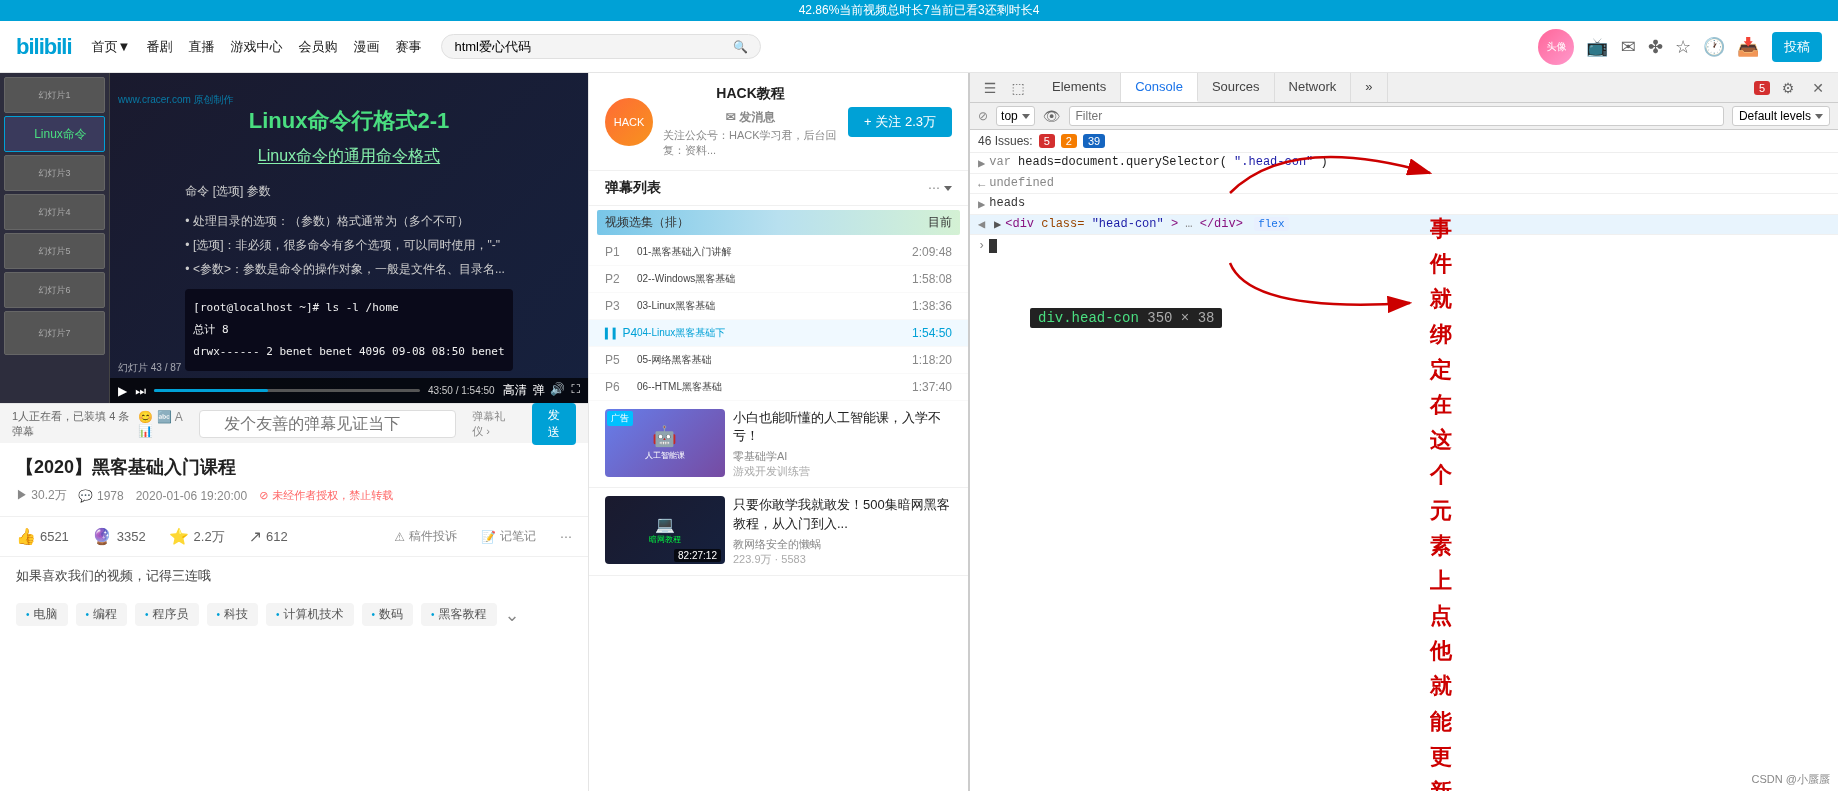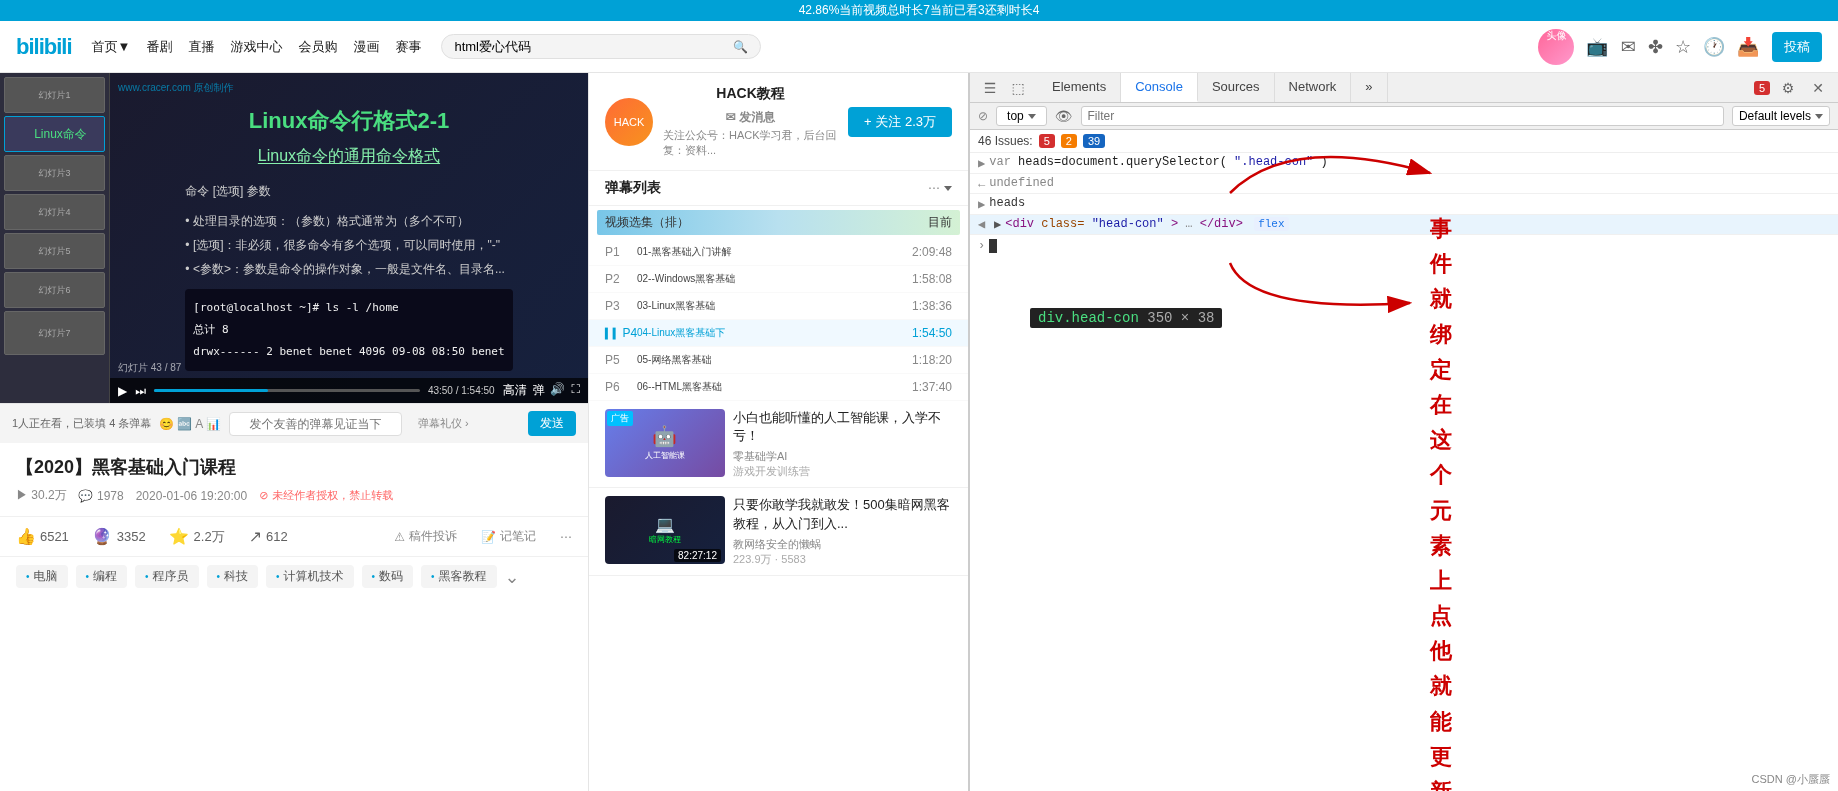--- a/index.html
+++ b/index.html
@@ -31,48 +31,48 @@
     .search-bar {
       flex: 1; display: flex; align-items: center;
       border: 1px solid #e0e0e0; border-radius: 20px;
       padding: 4px 12px; max-width: 320px;
       background: #f4f4f4;
     }
     .search-input { border: none; background: transparent; outline: none; width: 100%; font-size: 13px; }
     .search-icon { color: #888; cursor: pointer; }
     .header-icons { display: flex; align-items: center; gap: 12px; margin-left: auto; }
     .header-icon { font-size: 18px; color: #616161; cursor: pointer; }
-    .avatar { width: 36px; height: 36px; border-radius: 50%; background: #ff6699; display: flex; align-items: flex-start; justify-content: center; overflow: hidden; }
+    .avatar { width: 36px; height: 36px; border-radius: 50%; background: #ff6699; display: flex; align-items: center; justify-content: center; overflow: hidden; }
     .upload-btn { background: #00a1d6; color: white; border: none; border-radius: 4px; padding: 6px 12px; cursor: pointer; font-size: 13px; }
 
     
     .main-layout { display: flex; flex: 1; overflow: hidden; }
 
     
     .content-area { flex: 1; overflow-y: auto; background: white; }
 
     
     .video-content { width: 100%; height: 330px; background: #1e1e2e; position: relative; overflow: hidden; }
     .video-inner { display: flex; height: 100%; }
     .video-left-panel { width: 110px; background: #2d2d3d; border-right: 1px solid #444; padding: 4px; overflow: hidden; }
     .video-main { flex: 1; background: #0d0d1a; position: relative; }
     .video-slide { width: 100%; height: 100%; background: linear-gradient(135deg, #1a1a2e 0%, #16213e 100%); display: flex; align-items: center; justify-content: center; flex-direction: column; padding: 20px; }
-    .video-watermark { position: absolute; top: 8px; left: 8px; color: rgba(0,161,214,0.7); font-size: 10px; }
+    .video-watermark { position: absolute; top: 20px; left: 8px; color: rgba(0,161,214,0.7); font-size: 10px; }
     .video-controls { position: absolute; bottom: 0; left: 0; right: 0; background: rgba(0,0,0,0.7); padding: 4px 8px; display: flex; align-items: center; gap: 8px; }
     .ctrl-btn { color: white; font-size: 12px; cursor: pointer; }
     .progress-track { flex: 1; height: 3px; background: #555; border-radius: 2px; position: relative; }
     .progress-fill { height: 100%; width: 43%; background: #00a1d6; border-radius: 2px; }
     .ctrl-time { color: #ccc; font-size: 10px; }
     .ctrl-icons { display: flex; gap: 6px; }
     .page-indicator { position: absolute; bottom: 28px; left: 8px; color: rgba(255,255,255,0.6); font-size: 10px; }
 
     
     .danmaku-bar { background: #f4f4f4; border-top: 1px solid #e5e5e5; padding: 6px 12px; display: flex; align-items: center; gap: 8px; height: 40px; }
     .danmaku-info { color: #666; font-size: 11px; }
-    .danmaku-input { flex: 1; border: 1px solid #ddd; border-radius: 4px; padding: 4px 8px; font-size: 12px; outline: none; text-align: center; }
+    .danmaku-input { flex: 1; border: 1px solid #ddd; border-radius: 4px; padding: 4px 24px; font-size: 16px; outline: none; }
     .danmaku-btn { background: #00a1d6; color: white; border: none; border-radius: 4px; padding: 4px 12px; cursor: pointer; font-size: 12px; }
     .danmaku-ceremony { color: #888; font-size: 11px; cursor: pointer; }
 
     
     .video-info { padding: 12px 16px; border-bottom: 1px solid #f0f0f0; }
     .video-title { font-size: 18px; font-weight: bold; color: #212121; margin-bottom: 8px; }
     .video-meta { display: flex; align-items: center; gap: 12px; color: #888; font-size: 12px; }
 
     
     .stats-bar { display: flex; align-items: center; gap: 24px; padding: 10px 16px; border-bottom: 1px solid #f0f0f0; }
@@ -135,21 +135,21 @@
     .devtools-tabs { display: flex; flex: 1; }
     .devtools-tab { padding: 6px 14px; font-size: 13px; cursor: pointer; color: #444; border-right: 1px solid #ddd; white-space: nowrap; }
     .devtools-tab.active { background: white; color: #1a73e8; border-bottom: 2px solid white; font-weight: 500; }
     .devtools-icons { display: flex; align-items: center; gap: 4px; padding: 0 8px; }
     .dt-icon { font-size: 14px; color: #666; cursor: pointer; width: 24px; height: 24px; display: flex; align-items: center; justify-content: center; }
     .error-badge { background: #d32f2f; color: white; border-radius: 3px; padding: 1px 5px; font-size: 11px; }
     .warn-badge { background: #f57c00; color: white; border-radius: 3px; padding: 1px 5px; font-size: 11px; }
     .info-badge { background: #1565c0; color: white; border-radius: 3px; padding: 1px 5px; font-size: 11px; }
 
     .devtools-toolbar { background: #f0f0f0; border-bottom: 1px solid #ccc; padding: 3px 8px; display: flex; align-items: center; gap: 8px; }
-    .context-selector { display: flex; align-items: center; gap: 4px; background: white; border: 1px solid #ccc; border-radius: 3px; padding: 2px 10px; font-size: 12px; cursor: pointer; }
+    .context-selector { display: flex; align-items: center; gap: 4px; background: white; border: 1px solid #ccc; border-radius: 3px; padding: 2px 4px; font-size: 12px; cursor: pointer; }
     .eye-icon { font-size: 14px; cursor: pointer; color: #666; }
     .filter-input { flex: 1; border: 1px solid #ccc; border-radius: 3px; padding: 2px 6px; font-size: 12px; outline: none; }
     .default-levels { background: white; border: 1px solid #ccc; border-radius: 3px; padding: 2px 6px; font-size: 12px; cursor: pointer; display: flex; align-items: center; gap: 4px; }
 
     
     .issues-bar { padding: 4px 8px; font-size: 12px; color: #444; border-bottom: 1px solid #eee; display: flex; align-items: center; gap: 6px; }
 
     
     .console-output { flex: 1; overflow-y: auto; font-family: 'Courier New', monospace; font-size: 12px; }
     .console-line { padding: 2px 8px; border-bottom: 1px solid #f0f0f0; display: flex; align-items: flex-start; gap: 4px; cursor: pointer; }
@@ -329,20 +329,23 @@
       </div>
       <div class="note-btn">
         <span>📝</span>
         <span>记笔记</span>
       </div>
       <div class="note-btn">
         <span>⋯</span>
       </div>
     </div>
 
+    <div class="description">
+      <span class="desc-text">如果喜欢我们的视频，记得三连哦</span>
+    </div>
 
     <div class="tags">
       <span class="tag"><span class="tag-dot">•</span>电脑</span>
       <span class="tag"><span class="tag-dot">•</span>编程</span>
       <span class="tag"><span class="tag-dot">•</span>程序员</span>
       <span class="tag"><span class="tag-dot">•</span>科技</span>
       <span class="tag"><span class="tag-dot">•</span>计算机技术</span>
       <span class="tag"><span class="tag-dot">•</span>数码</span>
       <span class="tag"><span class="tag-dot">•</span>黑客教程</span>
       <button class="tag-more">⌄</button>

